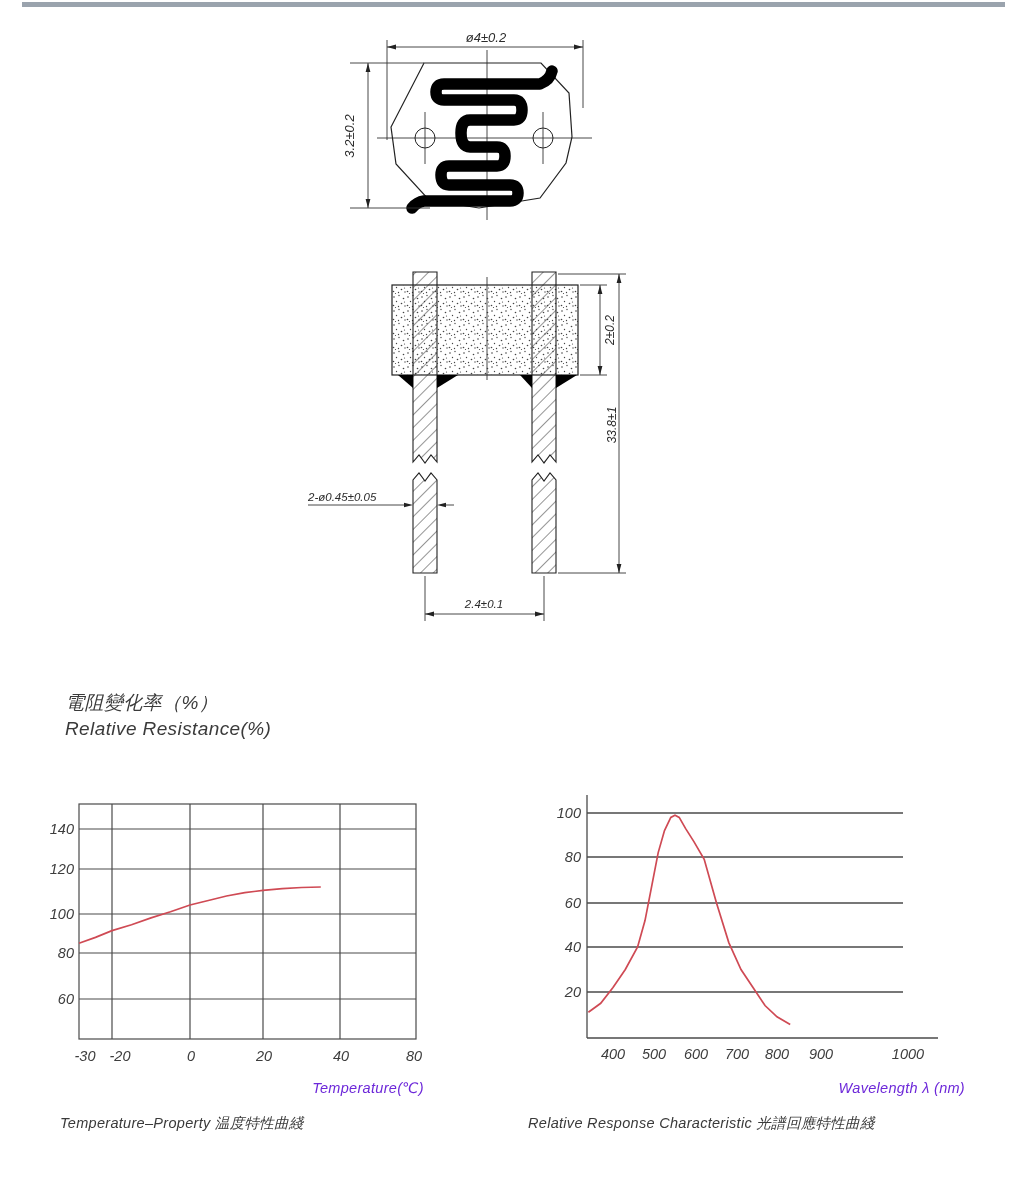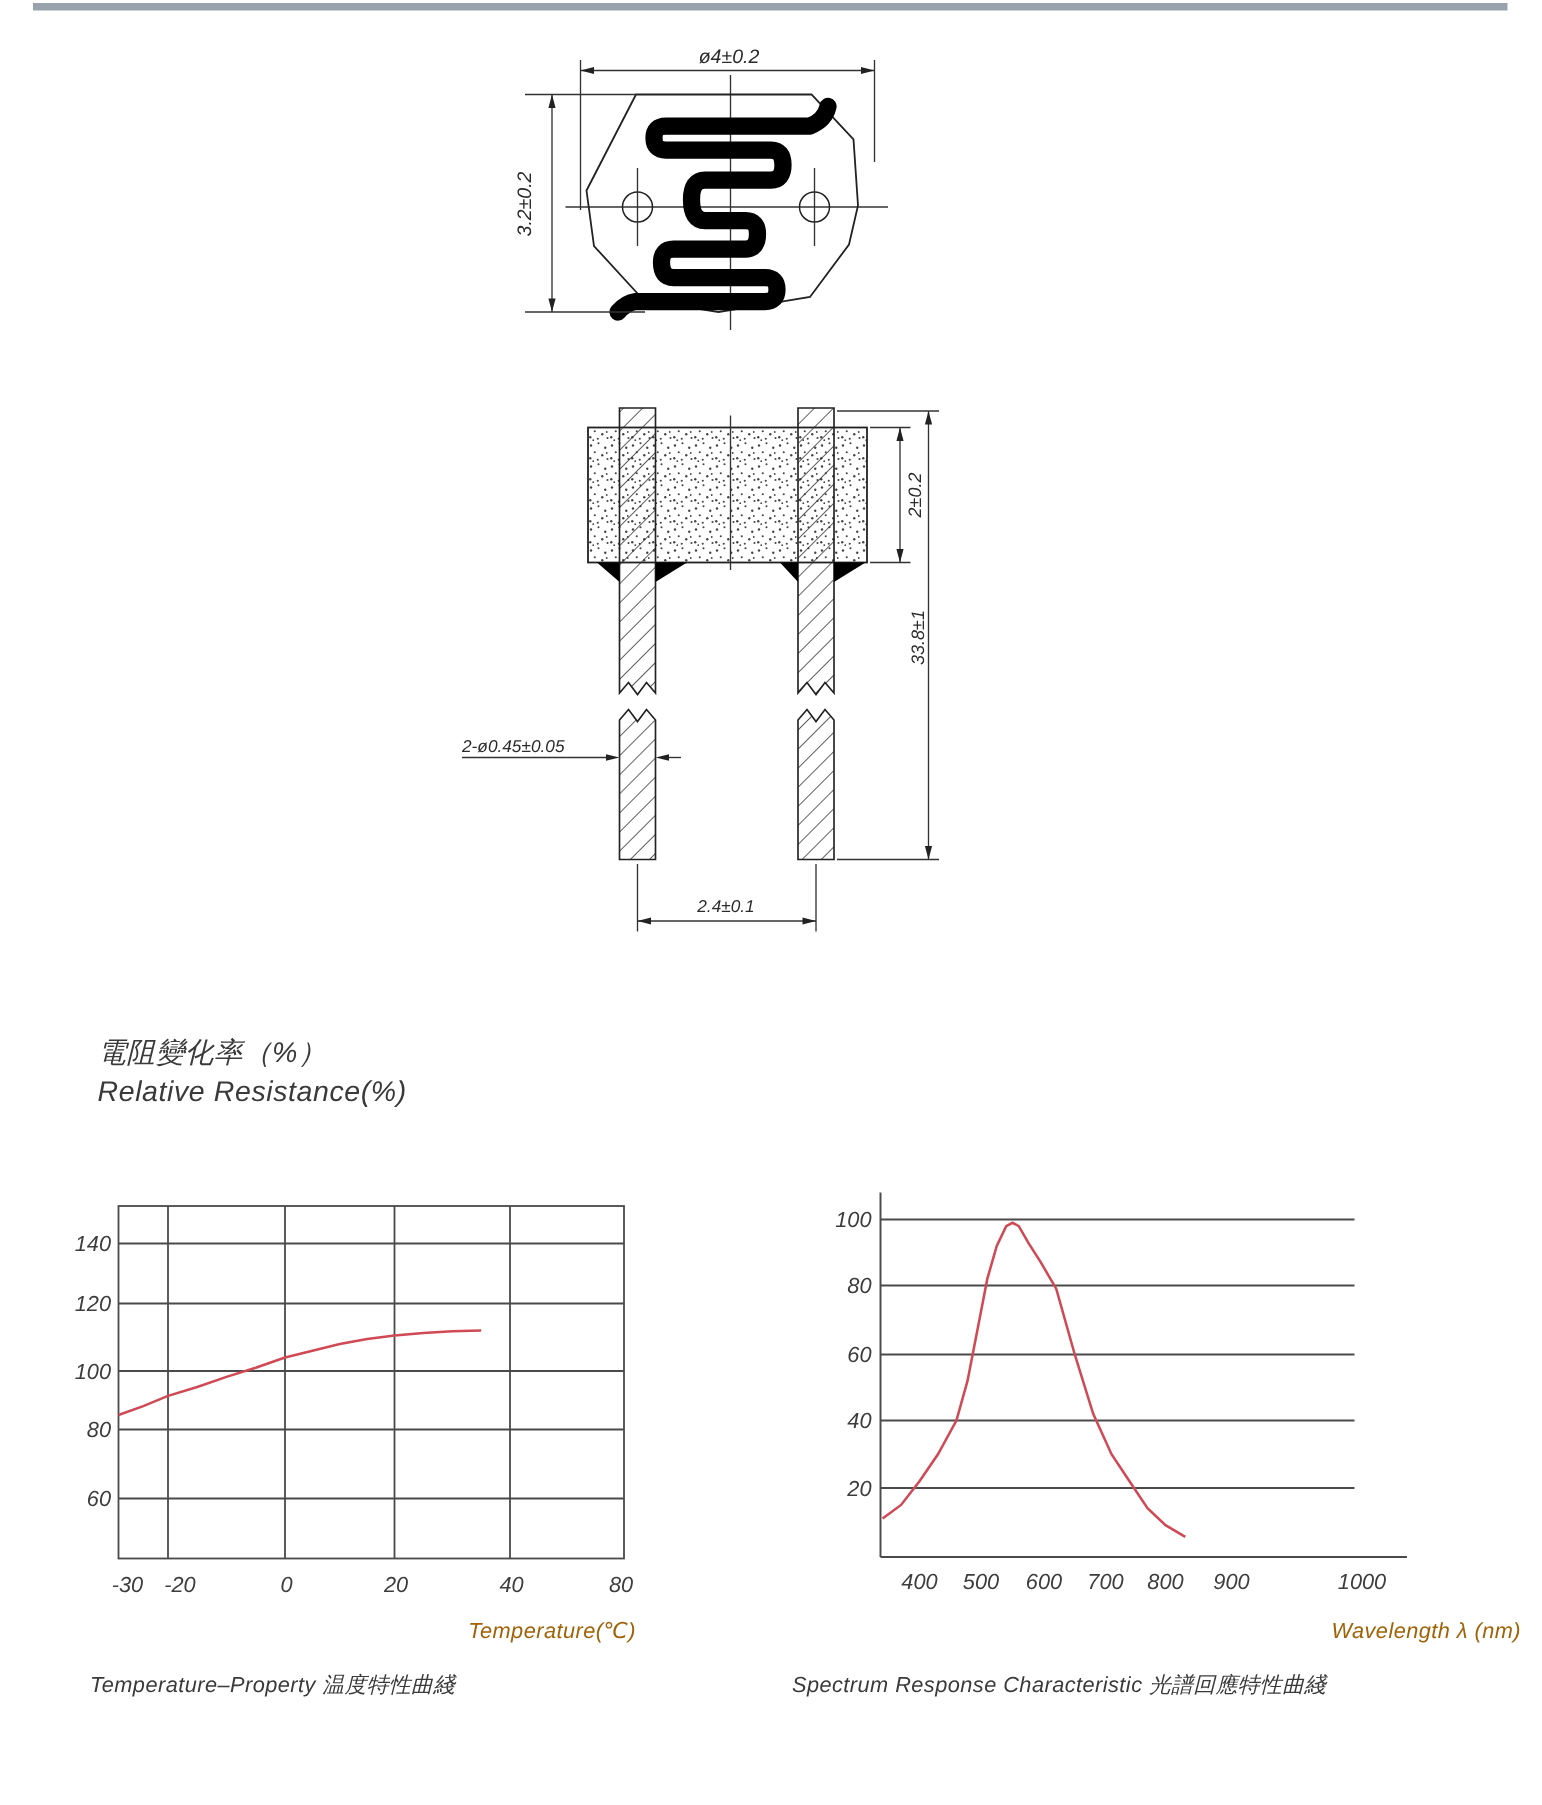--- a/index.html
+++ b/index.html
@@ -5,21 +5,21 @@
   html,body{margin:0;padding:0;background:#ffffff;}
   .page{position:relative;width:1028px;height:1203px;background:#ffffff;overflow:hidden;
         font-family:"Liberation Sans","DejaVu Sans",sans-serif;font-style:italic;}
   .topbar{position:absolute;left:22px;top:2px;width:983px;height:5px;}
   svg{position:absolute;}
   .mech{left:0;top:0;}
   .chart{left:0;top:0;}
   .dimtext{font-family:"Liberation Sans","DejaVu Sans",sans-serif;fill:#2b2b2b;}
   .ticktext{font-family:"Liberation Sans","DejaVu Sans",sans-serif;font-size:14.5px;fill:#3d3d3d;}
   .title-block{position:absolute;color:#3a3a3a;font-size:19px;line-height:26px;letter-spacing:0.4px;}
-  .axis-label{position:absolute;color:#a16207;font-size:14.5px;letter-spacing:0.3px;}
+  .axis-label{position:absolute;color:#6d28d9;font-size:14.5px;letter-spacing:0.3px;}
   .caption{position:absolute;color:#3a3a3a;font-size:14.5px;letter-spacing:0.3px;}
   .right{text-align:right;}
 </style>
 </head>
 <body>
 
 <div class="page">
 
   <div class="topbar" style="background: rgb(154, 163, 173);"></div>
 
@@ -179,15 +179,15 @@
       <text class="ticktext" x="737" y="1059" text-anchor="middle">700</text>
       <text class="ticktext" x="777" y="1059" text-anchor="middle">800</text>
       <text class="ticktext" x="821" y="1059" text-anchor="middle">900</text>
       <text class="ticktext" x="908" y="1059" text-anchor="middle">1000</text>
     </g>
     <path id="spec-curve" fill="none" stroke-width="1.7" d="M588.4 1012.3 L600.7 1003.3 L613.0 987.5 L625.3 969.5 L637.6 947.0 L645.0 920.6 L652.0 884.6 L658.2 852.6 L664.5 830.6 L670.8 817.4 L675.0 815.2 L679.2 817.4 L685.5 828.4 L693.9 841.6 L704.2 859.3 L716.5 903.0 L728.8 942.6 L741.0 969.5 L753.0 987.5 L765.0 1005.5 L777.0 1016.8 L790.2 1024.6" stroke="#cf4a54"></path>
   </svg>
 
   <div class="axis-label right" style="left:220px;top:1080px;width:204px;">Temperature(℃)</div>
   <div class="caption" style="left:60px;top:1114px;width:400px;">Temperature–Property 温度特性曲綫</div>
-  <div class="axis-label right" style="left:769px;top:1080px;width:245px;">Wavelength λ (nm)</div>
-  <div class="caption" style="left:528px;top:1114px;width:492px;">Spectrum Response Characteristic 光譜回應特性曲綫</div>
+  <div class="axis-label right" style="left:720px;top:1080px;width:245px;">Wavelength λ (nm)</div>
+  <div class="caption" style="left:528px;top:1114px;width:492px;">Relative Response Characteristic 光譜回應特性曲綫</div>
 </div>
 
 </body></html>

